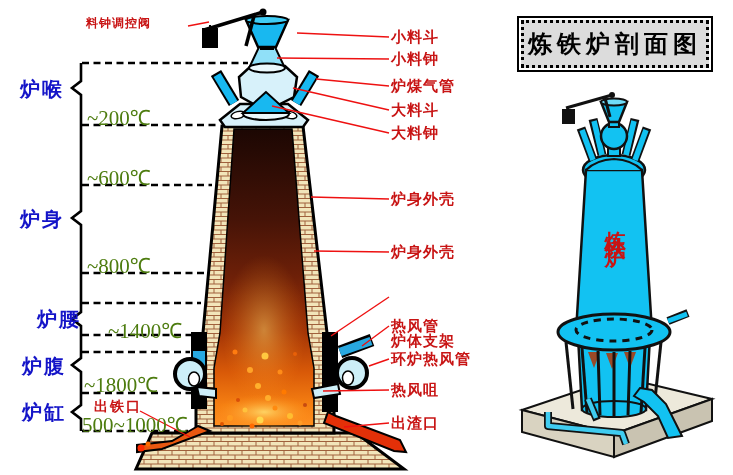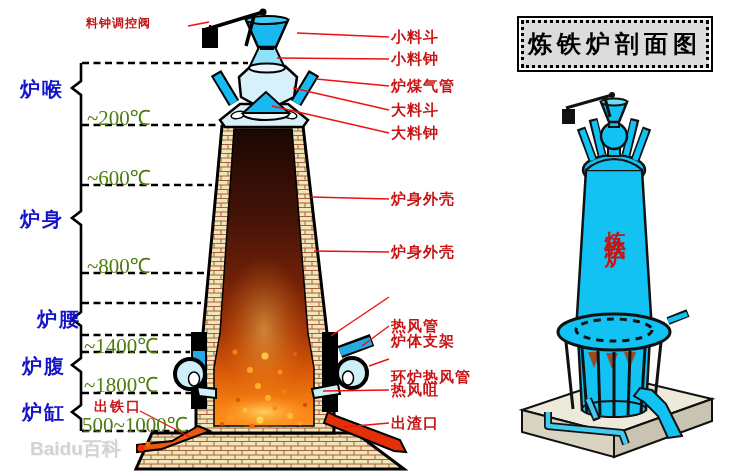--- a/index.html
+++ b/index.html
@@ -230,40 +230,39 @@
 
 <div class="lbl lbl-blue" style="left:20px;top:79px;">炉喉</div>
 <div class="lbl lbl-blue" style="left:20px;top:209px;">炉身</div>
 <div class="lbl lbl-blue" style="left:37px;top:309px;">炉腰</div>
 <div class="lbl lbl-blue" style="left:22px;top:356px;">炉腹</div>
 <div class="lbl lbl-blue" style="left:22px;top:403px;font-family:Liberation Mono, monospace;">炉缸</div>
 
 <div class="lbl lbl-temp" style="left:87px;top:107px;">~200℃</div>
 <div class="lbl lbl-temp" style="left:87px;top:167px;">~600℃</div>
 <div class="lbl lbl-temp" style="left:87px;top:255px;">~800℃</div>
-<div class="lbl lbl-temp" style="left:84px;top:335px;">~1400℃</div>
+<div class="lbl lbl-temp" style="left:84px;top:320px;padding-left:24px;">~1400℃</div>
 <div class="lbl lbl-temp" style="left:84px;top:374px;">~1800℃</div>
 
 <div class="lbl lbl-tap" style="left:94px;top:399px;">出铁口</div>
 <div class="lbl lbl-temp" style="left:82px;top:414px;">500~1000℃</div>
 
 <div class="lbl lbl-red" style="left:391px;top:29px;">小料斗</div>
 <div class="lbl lbl-red" style="left:391px;top:51px;">小料钟</div>
 <div class="lbl lbl-red" style="left:391px;top:78px;">炉煤气管</div>
 <div class="lbl lbl-red" style="left:391px;top:102px;">大料斗</div>
 <div class="lbl lbl-red" style="left:391px;top:125px;">大料钟</div>
 <div class="lbl lbl-red" style="left:391px;top:191px;">炉身外壳</div>
 <div class="lbl lbl-red" style="left:391px;top:244px;">炉身外壳</div>
 <div class="lbl lbl-red" style="left:391px;top:289px;margin-top:44px;">炉体支架</div>
 <div class="lbl lbl-red" style="left:391px;top:318px;">热风管</div>
-<div class="lbl lbl-red" style="left:391px;top:369px;">环炉热风管</div>
+<div class="lbl lbl-red" style="left:391px;top:351px;">环炉热风管</div>
 <div class="lbl lbl-red" style="left:391px;top:382px;">热风咀</div>
 <div class="lbl lbl-red" style="left:391px;top:415px;">出渣口</div>
 
 <div id="titlebox">
   <div id="titlebox-inner">炼铁炉剖面图</div>
 </div>
 
 <div id="model-label">炼铁炉</div>
 
-<div id="watermark">Baidu百科</div>
 
 </div>
 
 </body></html>

